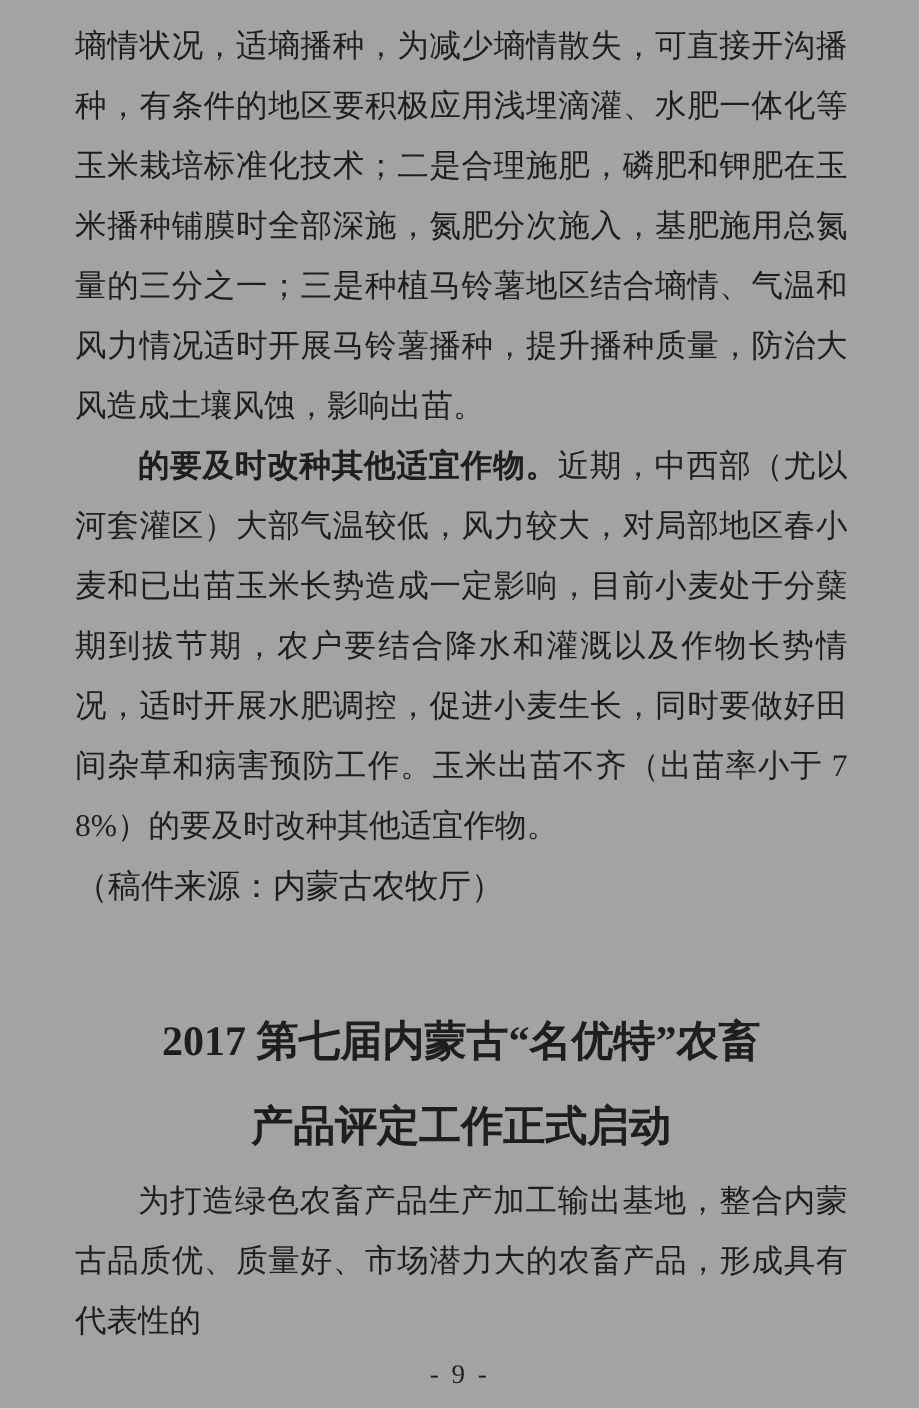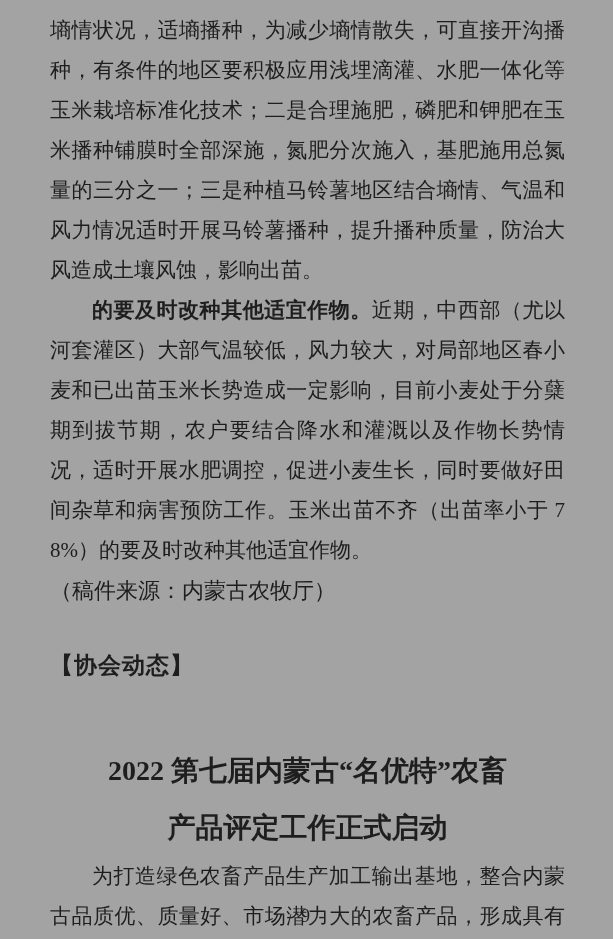--- a/index.html
+++ b/index.html
@@ -63,24 +63,23 @@
 <body>
 
 <div class="page">
 
   <p class="body-text">墒情状况，适墒播种，为减少墒情散失，可直接开沟播种，有条件的地区要积极应用浅埋滴灌、水肥一体化等玉米栽培标准化技术；二是合理施肥，磷肥和钾肥在玉米播种铺膜时全部深施，氮肥分次施入，基肥施用总氮量的三分之一；三是种植马铃薯地区结合墒情、气温和风力情况适时开展马铃薯播种，提升播种质量，防治大风造成土壤风蚀，影响出苗。</p>
 
   <p class="body-text indent"><span class="bold-lead">的要及时改种其他适宜作物。</span><span>近期，中西部（尤以河套灌区）大部气温较低，风力较大，对局部地区春小麦和已出苗玉米长势造成一定影响，目前小麦处于分蘖期到拔节期，农户要结合降水和灌溉以及作物长势情况，适时开展水肥调控，促进小麦生长，同时要做好田间杂草和病害预防工作。玉米出苗不齐（出苗率小于 78%）的要及时改种其他适宜作物。</span></p>
 
   <p class="attribution">（稿件来源：内蒙古农牧厅）</p>
 
-  <h2 class="section-header">【协会动态】</h2>
 
   <h1 class="article-title">
-    <span class="title-line">2022 第七届内蒙古“名优特”农畜</span>
+    <span class="title-line">2017 第七届内蒙古“名优特”农畜</span>
     <span class="title-line">产品评定工作正式启动</span>
   </h1>
 
   <p class="body-text indent">为打造绿色农畜产品生产加工输出基地，整合内蒙古品质优、质量好、市场潜力大的农畜产品，形成具有代表性的</p>
 
   <div class="page-number">- 9 -</div>
 
 </div>
 
 </body></html>

